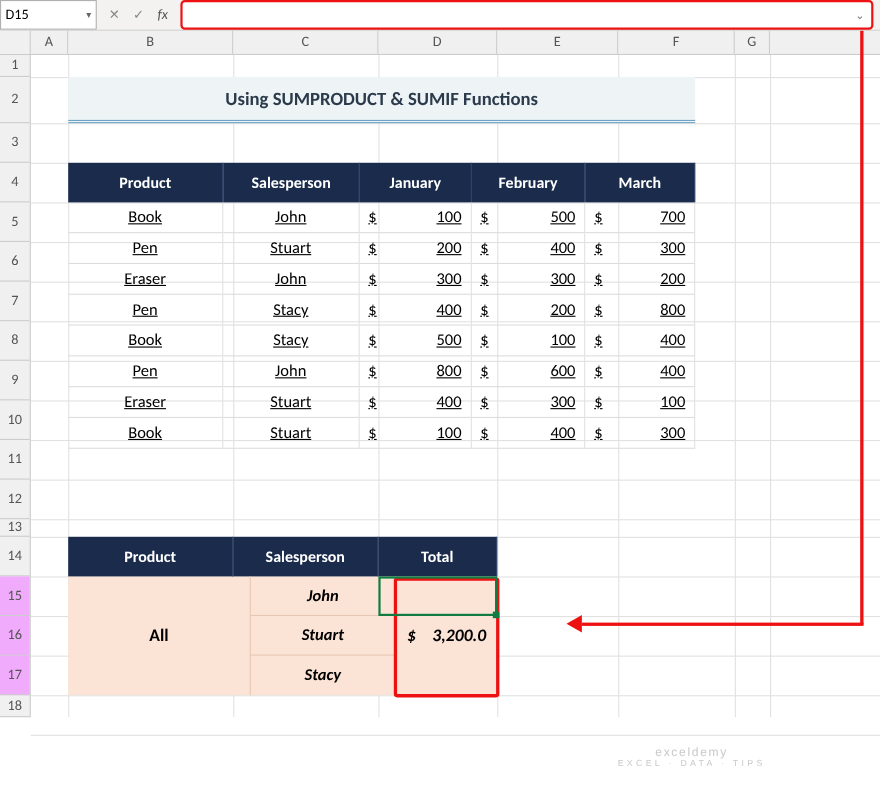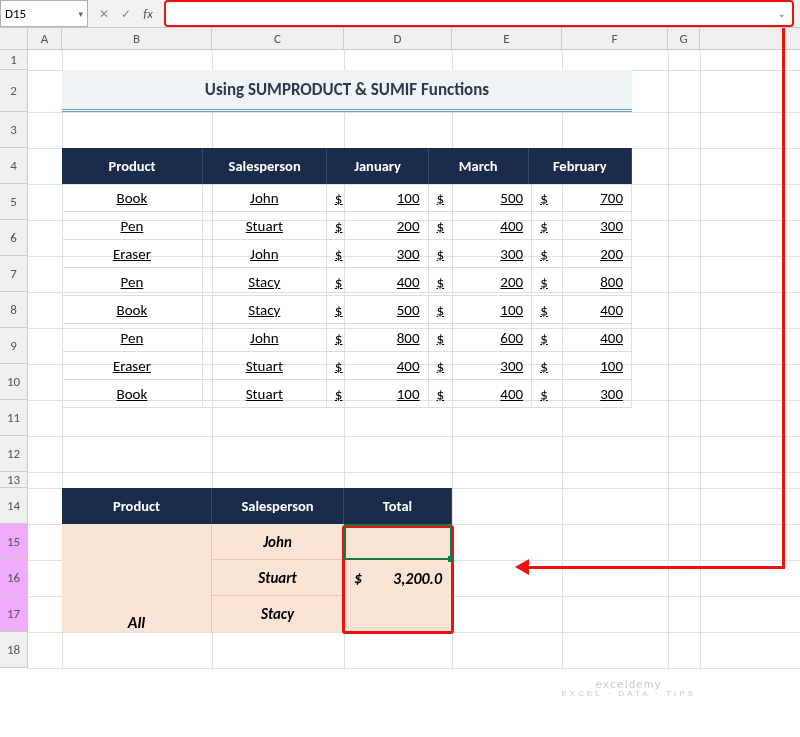--- a/index.html
+++ b/index.html
@@ -93,22 +93,22 @@
     padding:0 8px;
   }
   .center { justify-content:center; }
   .money { display:flex; justify-content:space-between; width:100%; }
   .money .sym { }
   .money .val { }
 
   .sum-table { position:absolute; left:0; top:438px; width:390px; }
   .sum-body { display:flex; background:#fbe4d5; }
   .sum-left {
-    width:150px; display:flex; align-items:flex-end; justify-content:center;
-    font-weight:bold; font-style:italic; font-size:16px;
+    width:166px; display:flex; align-items:center; justify-content:center;
+    font-weight:bold; font-size:16px;
     border-right:1px solid #e6c7b4;
   }
   .sum-mid { width:132px; display:flex; flex-direction:column; }
   .sum-mid .sp {
     height:36px; display:flex; align-items:center; justify-content:center;
     font-weight:bold; font-style:italic; font-size:15px;
     border-bottom:1px solid #e6c7b4; border-right:1px solid #e6c7b4;
   }
   .sum-right {
     flex:1;
@@ -207,21 +207,21 @@
         <div class="row-h" style="height: 36px;">8</div>
         <div class="row-h" style="height: 36px;">9</div>
         <div class="row-h" style="height: 36px;">10</div>
         <div class="row-h" style="height: 36px;">11</div>
         <div class="row-h" style="height: 36px;">12</div>
         <div class="row-h" style="height: 16px;">13</div>
         <div class="row-h" style="height: 36px;">14</div>
         <div class="row-h sel" style="height: 36px;">15</div>
         <div class="row-h sel" style="height: 36px;">16</div>
         <div class="row-h sel" style="height: 36px;">17</div>
-        <div class="row-h" style="height: 36px;">18</div>
+        <div class="row-h" style="height: 20px;">18</div>
       </div>
     <div class="cells">
       <div class="grid-overlay">
           <div class="gridline-v" style="left: 34px;"></div>
           <div class="gridline-v" style="left: 184px;"></div>
           <div class="gridline-v" style="left: 316px;"></div>
           <div class="gridline-v" style="left: 424px;"></div>
           <div class="gridline-v" style="left: 534px;"></div>
           <div class="gridline-v" style="left: 640px;"></div>
           <div class="gridline-v" style="left: 672px;"></div>
@@ -248,22 +248,22 @@
       <div class="content">
         <div class="section-title">
           <span>Using SUMPRODUCT &amp; SUMIF Functions</span>
         </div>
 
         <div class="data-table">
           <div class="hdr-row">
             <div class="th" style="width:150px">Product</div>
             <div class="th" style="width:132px">Salesperson</div>
             <div class="th" style="width:108px">January</div>
+            <div class="th" style="width:110px">February</div>
             <div class="th" style="width:106px">March</div>
-            <div class="th" style="width:110px">February</div>
           </div>
 
         <div class="body-row">
               <div class="td center" style="width: 150px;">Book</div>
               <div class="td center" style="width: 132px;">John</div>
               <div class="td " style="width: 108px;">
                 <div class="money">
                   <span class="sym">$</span>
                   <span class="val">100</span>
                 </div>

